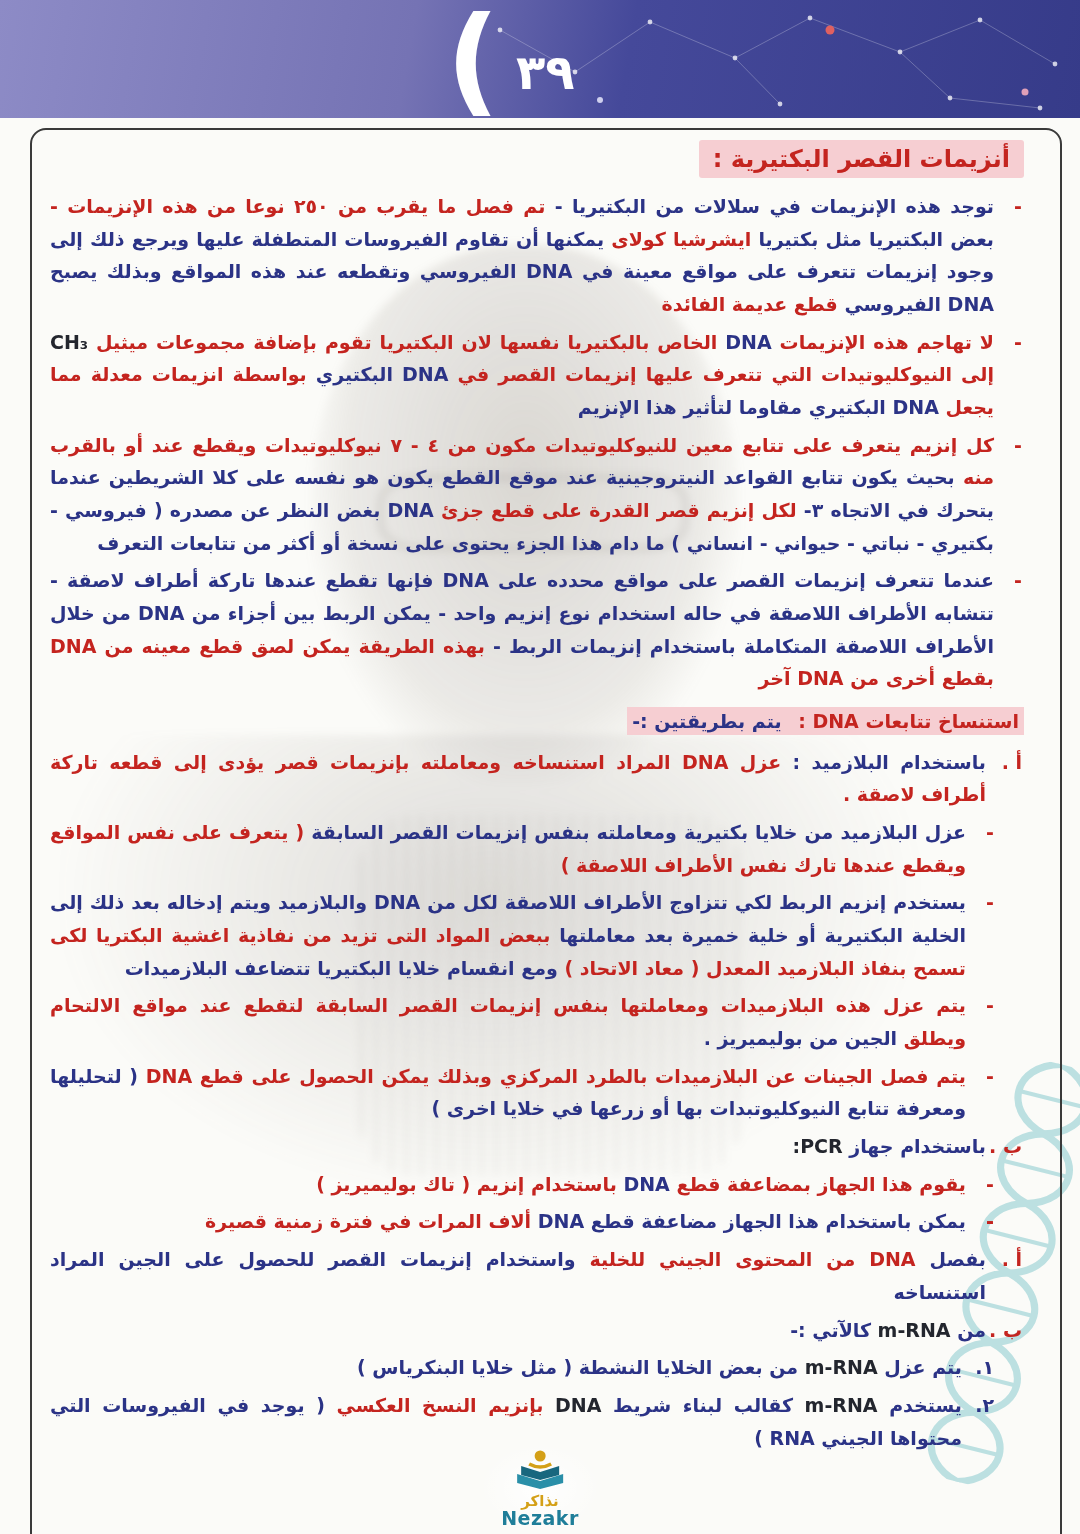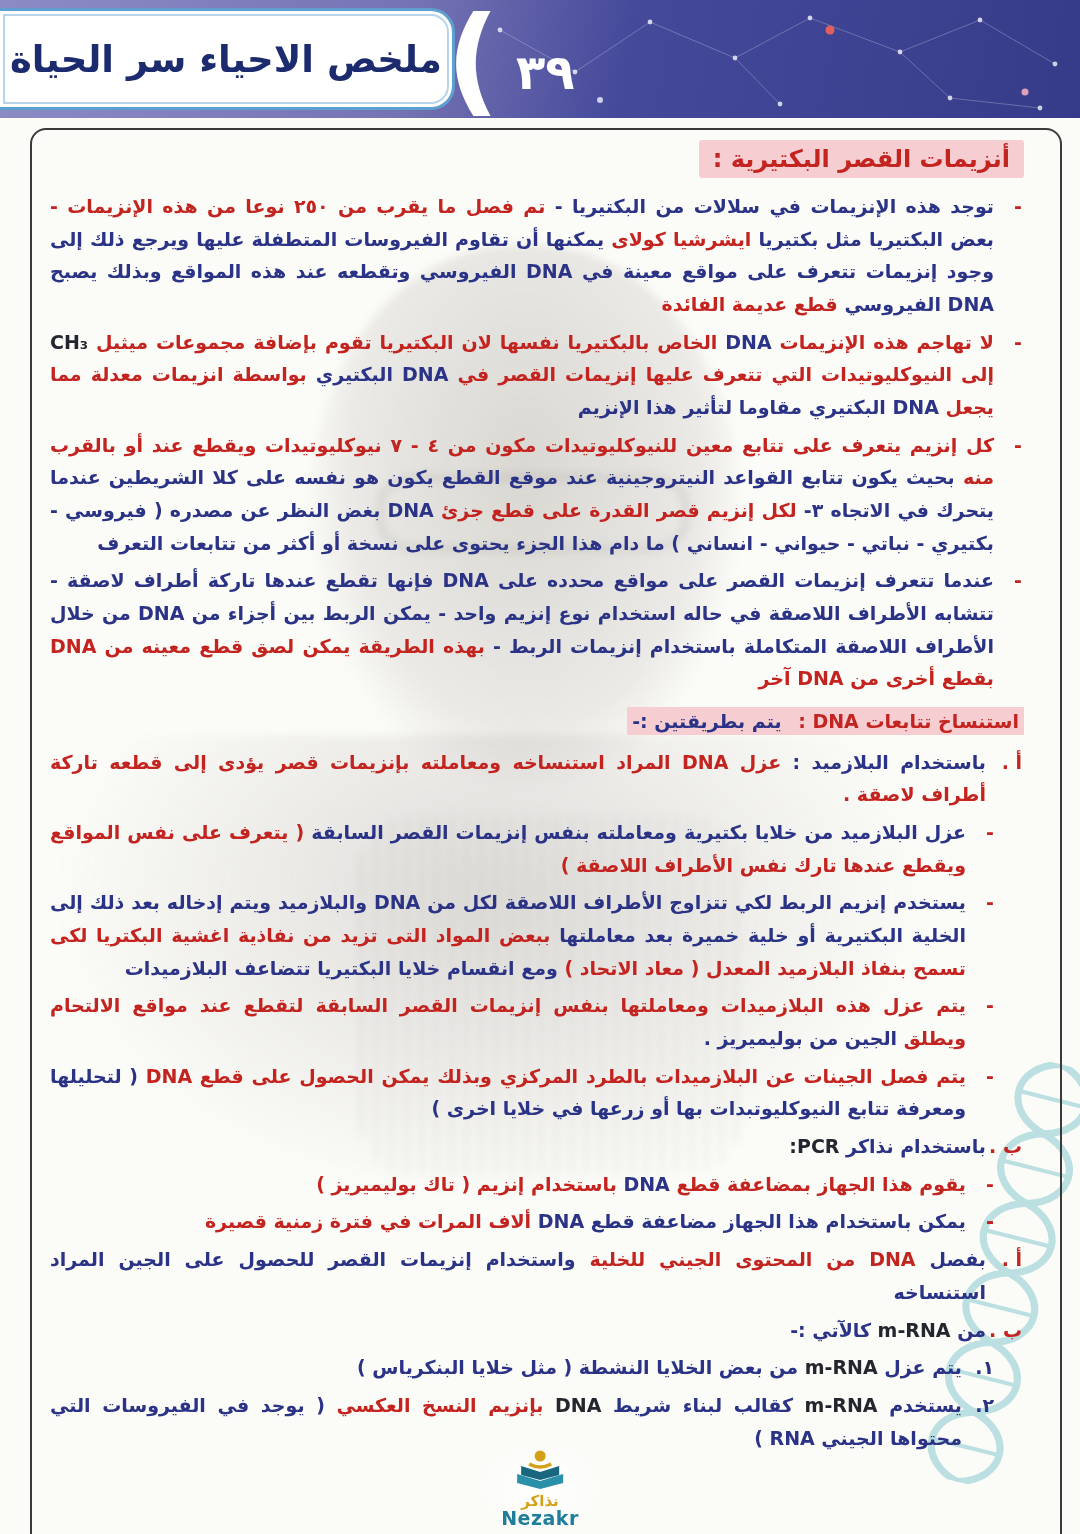--- a/index.html
+++ b/index.html
@@ -87,23 +87,20 @@
         <circle cx="420" cy="52" r="2.4"></circle>
           <circle cx="500" cy="20" r="2.4"></circle>
         <circle cx="470" cy="98" r="2.4"></circle>
           <circle cx="575" cy="64" r="2.4"></circle>
         <circle cx="560" cy="108" r="2.4"></circle>
       </g>
       <circle cx="350" cy="30" r="4.5" fill="#e06060"></circle>
       <circle cx="545" cy="92" r="3.5" fill="#e0a0b8"></circle>
       <circle cx="120" cy="100" r="3" fill="#cfd0ee"></circle>
     </svg>
-    <div class="title-box">
-      <span class="title-text">ملخص الاحياء سر الحياة</span>
-    </div>
     <span class="paren">(</span>
     <span class="page-num">٣٩</span>
   </header>
 
   <div class="watermark">
     <div class="wm-head"></div>
     <div class="wm-glasses"></div>
     <div class="wm-body"></div>
     <div class="wm-shirt"></div>
   </div>
@@ -131,21 +128,21 @@
         <p class="block dash ind0"><span class="marker red">-</span><span class="seg blue">توجد هذه الإنزيمات في سلالات من البكتيريا - </span><span class="seg red">تم فصل ما يقرب من ٢٥٠ نوعا من هذه الإنزيمات - </span><span class="seg blue">بعض البكتيريا مثل بكتيريا </span><span class="seg red">ايشرشيا كولاى </span><span class="seg blue">يمكنها أن تقاوم الفيروسات المتطفلة عليها ويرجع ذلك إلى وجود إنزيمات تتعرف على مواقع معينة في DNA الفيروسي وتقطعه عند هذه المواقع وبذلك يصبح DNA الفيروسي </span><span class="seg red">قطع عديمة الفائدة</span></p>
         <p class="block dash ind0"><span class="marker red">-</span><span class="seg red">لا تهاجم هذه الإنزيمات </span><span class="seg blue">DNA </span><span class="seg red">الخاص بالبكتيريا نفسها لان البكتيريا تقوم بإضافة مجموعات ميثيل </span><span class="seg dark">CH₃ </span><span class="seg red">إلى النيوكليوتيدات التي تتعرف عليها إنزيمات القصر في </span><span class="seg blue">DNA البكتيري </span><span class="seg red">بواسطة انزيمات معدلة مما يجعل </span><span class="seg blue">DNA البكتيري مقاوما لتأثير هذا الإنزيم</span></p>
         <p class="block dash ind0"><span class="marker red">-</span><span class="seg red">كل إنزيم يتعرف على تتابع معين للنيوكليوتيدات مكون من ٤ - ٧ نيوكليوتيدات ويقطع عند أو بالقرب منه </span><span class="seg blue">بحيث يكون تتابع القواعد النيتروجينية عند موقع القطع يكون هو نفسه على كلا الشريطين عندما يتحرك في الاتجاه ٣- </span><span class="seg red">لكل إنزيم قصر القدرة على قطع جزئ </span><span class="seg blue">DNA بغض النظر عن مصدره ( فيروسي - بكتيري - نباتي - حيواني - انساني ) ما دام هذا الجزء يحتوى على نسخة أو أكثر من تتابعات التعرف</span></p>
         <p class="block dash ind0"><span class="marker red">-</span><span class="seg blue">عندما تتعرف إنزيمات القصر على مواقع محدده على DNA فإنها تقطع عندها تاركة أطراف لاصقة - تتشابه الأطراف اللاصقة في حاله استخدام نوع إنزيم واحد - يمكن الربط بين أجزاء من DNA من خلال الأطراف اللاصقة المتكاملة باستخدام إنزيمات الربط - </span><span class="seg red">بهذه الطريقة يمكن لصق قطع معينه من DNA بقطع أخرى من DNA آخر</span></p>
         <p class="block line ind0"><span class="seg red hl">استنساخ تتابعات DNA : </span><span class="seg blue hl">يتم بطريقتين :-</span></p>
         <p class="block letter ind0"><span class="marker red">أ .</span><span class="seg blue">باستخدام البلازميد : </span><span class="seg red">عزل DNA المراد استنساخه ومعاملته بإنزيمات قصر يؤدى إلى قطعه تاركة أطراف لاصقة .</span></p>
         <p class="block dash ind1"><span class="marker red">-</span><span class="seg blue">عزل البلازميد من خلايا بكتيرية ومعاملته بنفس إنزيمات القصر السابقة </span><span class="seg red">( يتعرف على نفس المواقع ويقطع عندها تارك نفس الأطراف اللاصقة )</span></p>
         <p class="block dash ind1"><span class="marker red">-</span><span class="seg blue">يستخدم إنزيم الربط لكي تتزاوج الأطراف اللاصقة لكل من DNA والبلازميد ويتم إدخاله بعد ذلك إلى الخلية البكتيرية أو خلية خميرة بعد معاملتها </span><span class="seg red">ببعض المواد التى تزيد من نفاذية اغشية البكتريا لكى تسمح بنفاذ البلازميد المعدل ( معاد الاتحاد ) </span><span class="seg blue">ومع انقسام خلايا البكتيريا تتضاعف البلازميدات</span></p>
         <p class="block dash ind1"><span class="marker red">-</span><span class="seg red">يتم عزل هذه البلازميدات ومعاملتها بنفس إنزيمات القصر السابقة لتقطع عند مواقع الالتحام ويطلق </span><span class="seg blue">الجين من بوليميريز .</span></p>
         <p class="block dash ind1"><span class="marker red">-</span><span class="seg red">يتم فصل الجينات عن البلازميدات بالطرد المركزي وبذلك يمكن الحصول على قطع DNA </span><span class="seg blue">( لتحليلها ومعرفة تتابع النيوكليوتبدات بها أو زرعها في خلايا اخرى )</span></p>
-        <p class="block letter ind0"><span class="marker red">ب .</span><span class="seg blue">باستخدام نذاكر </span><span class="seg dark">PCR:</span></p>
+        <p class="block letter ind0"><span class="marker red">ب .</span><span class="seg blue">باستخدام جهاز </span><span class="seg dark">PCR:</span></p>
         <p class="block dash ind1"><span class="marker red">-</span><span class="seg red">يقوم هذا الجهاز بمضاعفة قطع </span><span class="seg blue">DNA </span><span class="seg red">باستخدام إنزيم ( تاك بوليميريز )</span></p>
         <p class="block dash ind1"><span class="marker red">-</span></p>
         <p class="block dash ind1"><span class="marker red">-</span><span class="seg blue">يمكن باستخدام هذا الجهاز مضاعفة قطع DNA </span><span class="seg red">ألاف المرات في فترة زمنية قصيرة</span></p>
         <p class="block letter ind0"><span class="marker red">أ .</span><span class="seg blue">بفصل </span><span class="seg red">DNA من المحتوى الجيني للخلية </span><span class="seg blue">واستخدام إنزيمات القصر للحصول على الجين المراد استنساخه</span></p>
         <p class="block letter ind0"><span class="marker red">ب .</span><span class="seg blue">من </span><span class="seg dark">m-RNA </span><span class="seg blue">كالآتي :-</span></p>
         <p class="block num ind1"><span class="marker blue">١.</span><span class="seg blue">يتم عزل </span><span class="seg dark">m-RNA </span><span class="seg blue">من بعض الخلايا النشطة ( مثل خلايا البنكرياس )</span></p>
         <p class="block num ind1"><span class="marker blue">٢.</span><span class="seg blue">يستخدم </span><span class="seg dark">m-RNA </span><span class="seg blue">كقالب لبناء شريط </span><span class="seg dark">DNA </span><span class="seg red">بإنزيم النسخ العكسي </span><span class="seg blue">( يوجد في الفيروسات التي محتواها الجيني RNA )</span></p>
       </div>
   </main>
 

